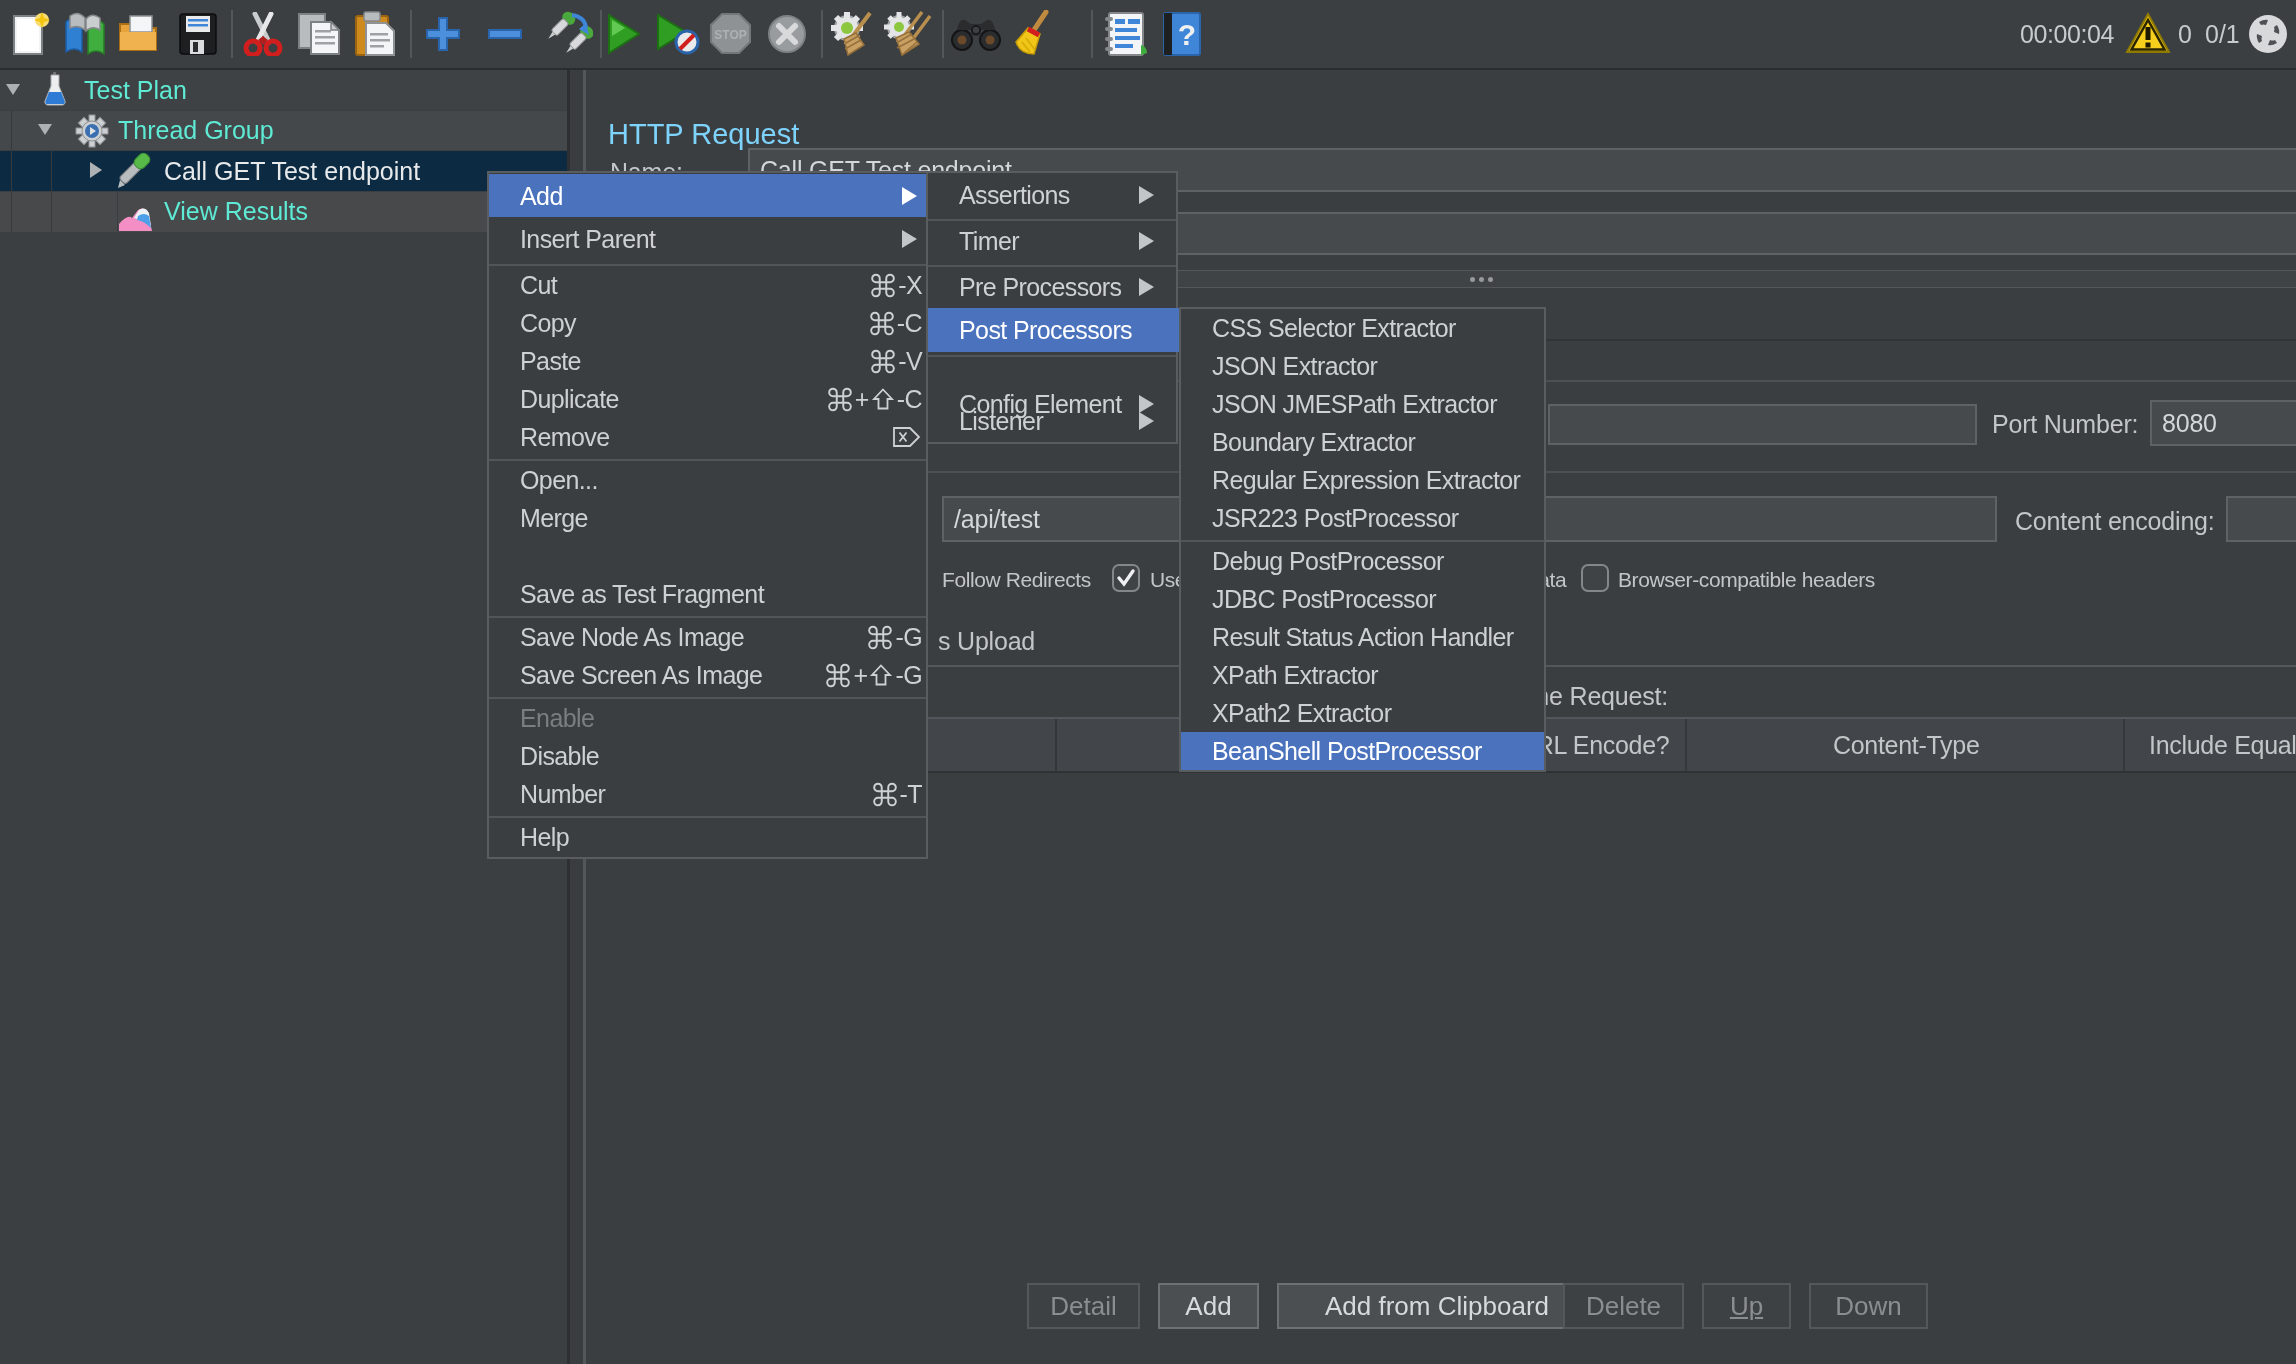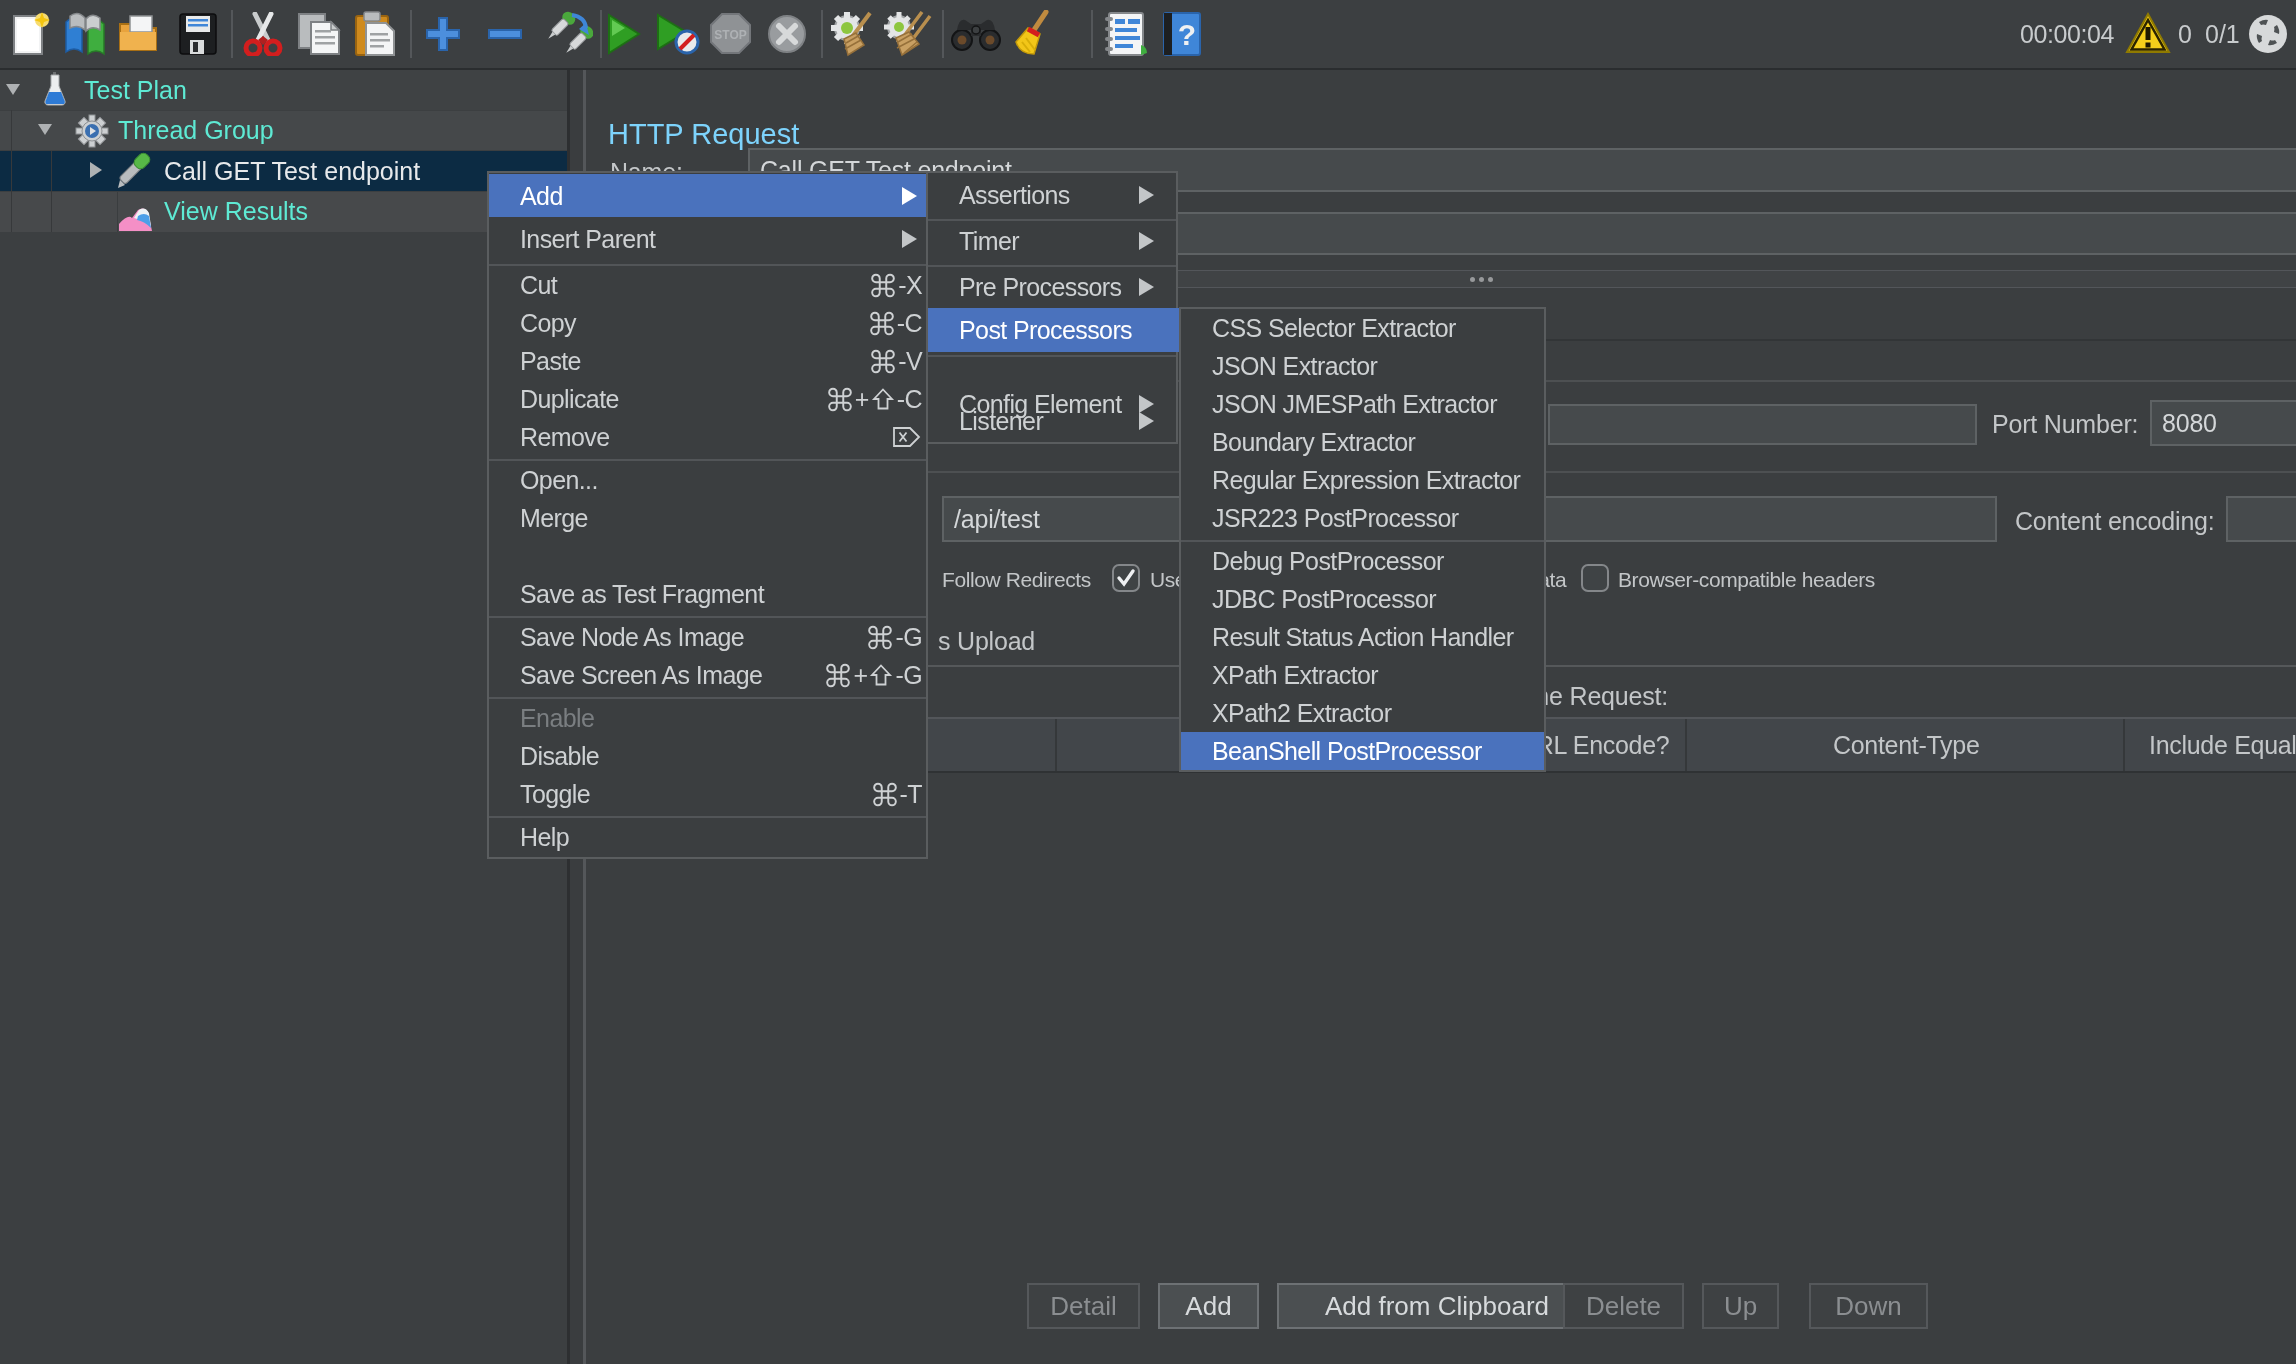--- a/index.html
+++ b/index.html
@@ -342,21 +342,21 @@
     <div class="vline" style="left:1099px;top:649px;height:52px;background:#35383a;"></div>
     <div class="vline" style="left:1537px;top:649px;height:52px;background:#35383a;"></div>
     <div class="thtx" style="left:932px;top:675px;">URL Encode?</div>
     <div class="thtx" style="left:1247px;top:675px;">Content-Type</div>
     <div class="thtx" style="left:1563px;top:675px;">Include Equals?</div>
 
     <div class="btn dis" style="left:441px;top:1213px;width:113px;">Detail</div>
     <div class="btn en" style="left:572px;top:1213px;width:101px;">Add</div>
     <div class="btn en" style="left:691px;top:1213px;width:320px;">Add from Clipboard</div>
     <div class="btn dis" style="left:977px;top:1213px;width:121px;">Delete</div>
-    <div class="btn dis" style="left:1116px;top:1213px;width:77px;">Up</div>
+    <div class="btn dis" style="left:1116px;top:1213px;width:89px;text-decoration:underline;">Up</div>
     <div class="btn dis" style="left:1223px;top:1213px;width:119px;">Down</div>
   </div>
 
   <div class="menu" id="menu1" style="left:487px;top:171px;width:441px;height:688px;">
     <div class="mi hi" style="position:absolute;top:1px;height:43px;width:100%;">
         <span class="tx">Add</span>
         <span class="arr"></span>
       </div>
     <div class="mi" style="position:absolute;top:44px;height:43px;width:100%;">
         <span class="tx">Insert Parent</span>
@@ -424,21 +424,21 @@
           </svg>-G</span>
       </div>
     <div class="sep" style="position:absolute;top:522px;width:100%;"></div>
     <div class="mi dis" style="position:absolute;top:526px;height:38px;width:100%;">
         <span class="tx">Enable</span>
       </div>
     <div class="mi" style="position:absolute;top:564px;height:38px;width:100%;">
         <span class="tx">Disable</span>
       </div>
     <div class="mi" style="position:absolute;top:602px;height:38px;width:100%;">
-        <span class="tx">Toggle</span>
+        <span class="tx">Number</span>
         <span class="sc"><svg width="26" height="26" viewBox="0 0 24 24" style="display:inline-block;vertical-align:-4px;">
             <path d="M9 9 V5.5 A3.5 3.5 0 1 0 5.5 9 H9 M9 15 H5.5 A3.5 3.5 0 1 0 9 18.5 V15 M15 9 H18.5 A3.5 3.5 0 1 0 15 5.5 V9 M15 15 V18.5 A3.5 3.5 0 1 0 18.5 15 H15 M9 9 H15 V15 H9 Z" fill="none" stroke="currentColor" stroke-width="1.8"></path>
           </svg>-T</span>
       </div>
     <div class="sep" style="position:absolute;top:641px;width:100%;"></div>
     <div class="mi" style="position:absolute;top:645px;height:38px;width:100%;">
         <span class="tx">Help</span>
       </div>
   </div>
   <div class="menu" id="menu2" style="left:926px;top:171px;width:252px;height:273px;">

